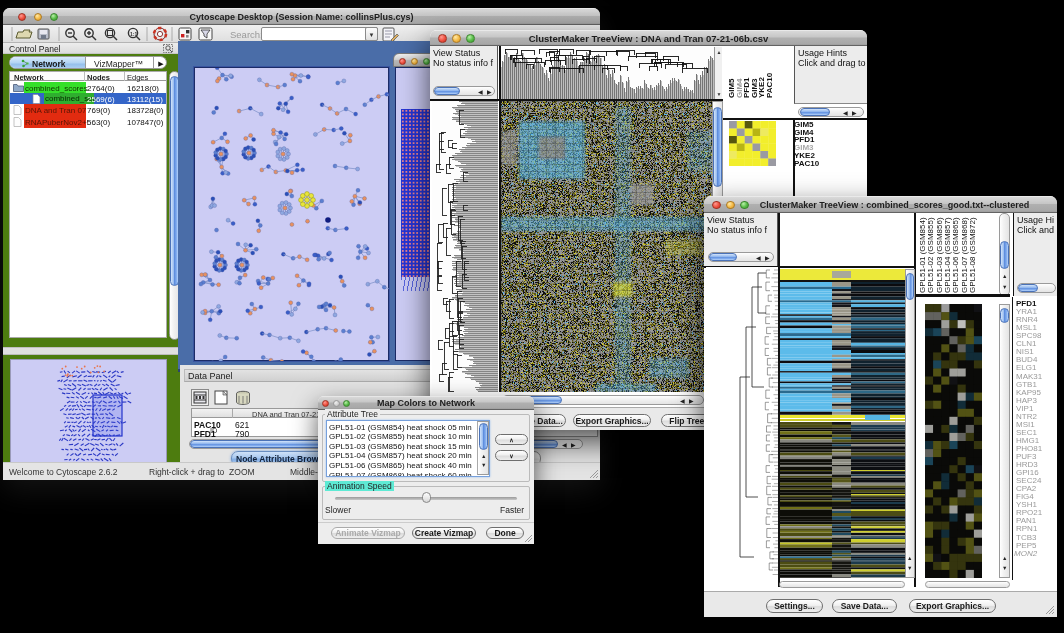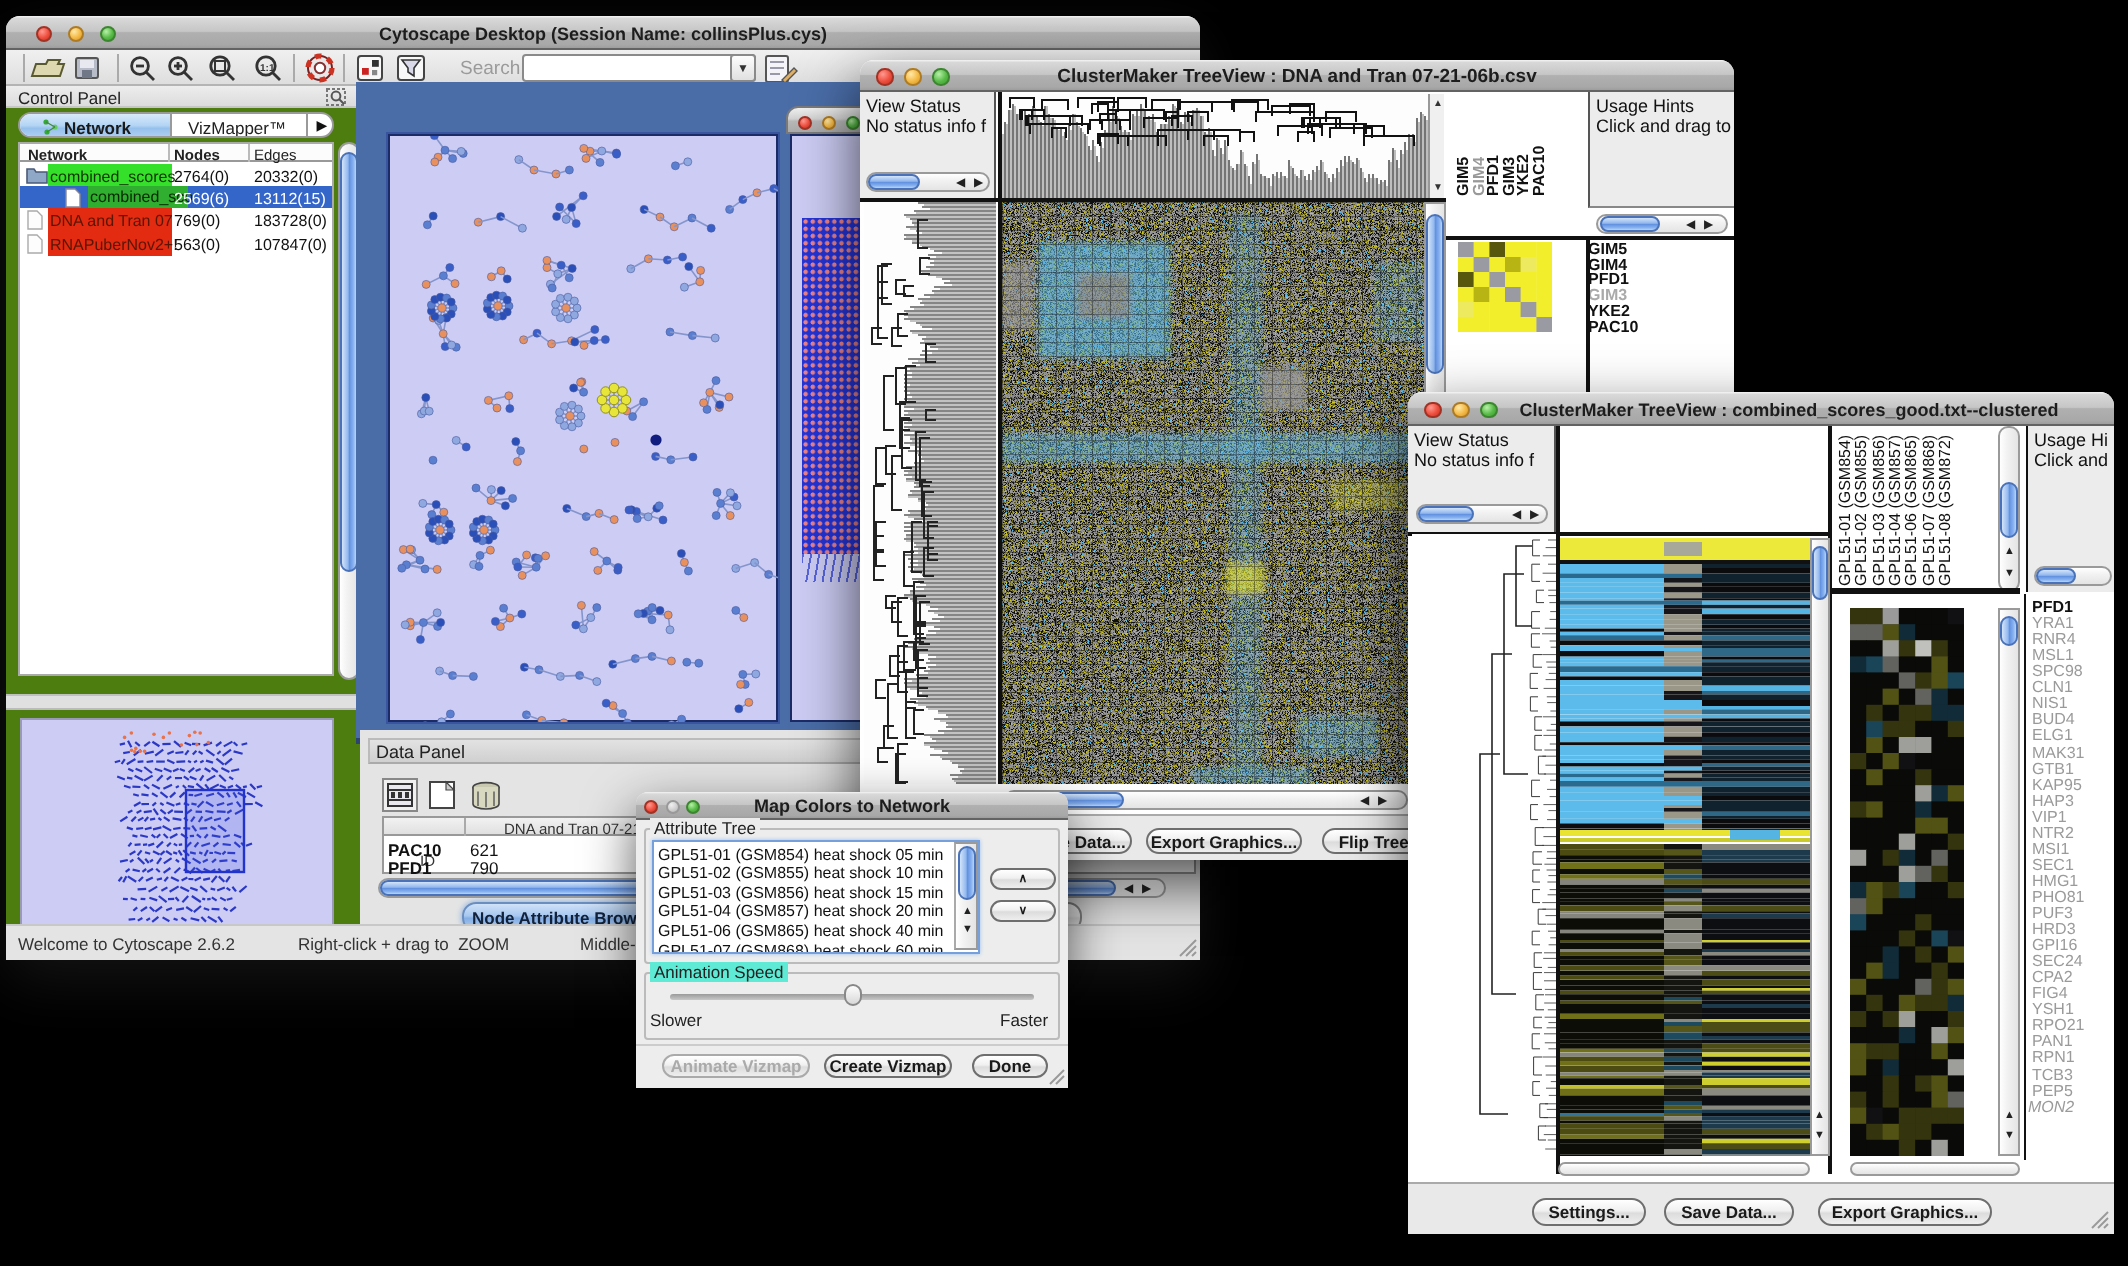--- a/index.html
+++ b/index.html
@@ -111,21 +111,21 @@
           <span class="abs" style="left:74px;top:0;width:1px;height:9px;background:#bbb;"></span>
           <span class="abs" style="left:114px;top:0;width:1px;height:9px;background:#bbb;"></span>
         </div>
 <div class="abs" style="left:0;top:10px;width:156px;height:11px;">
           <svg class="abs" style="left:3px;top:1px" width="11" height="9">
             <path d="M0.5 8.5 V1.5 H4 L5 3 H10.5 V8.5 Z" fill="#8fa8c8" stroke="#4a5a78" stroke-width="0.8"></path>
           </svg>
           <span class="abs" style="left:14px;top:0;width:62px;height:11px;background:#35e02a;"></span>
           <span class="abs" style="left:15px;top:1.5px;font-size:8px;color:#103300;">combined_scores</span>
           <span class="abs" style="left:77px;top:1.5px;font-size:8px;color:#111;">2764(0)</span>
-          <span class="abs" style="left:117px;top:1.5px;font-size:8px;color:#111;">20332(0)</span>
+          <span class="abs" style="left:117px;top:1.5px;font-size:8px;color:#111;">16218(0)</span>
         </div>
 <div class="abs" style="left:0;top:21px;width:156px;height:11px;background:#3465c8;">
           <svg class="abs" style="left:22px;top:1px" width="9" height="10">
             <path d="M1 9.5 V0.5 H5.5 L8 3 V9.5 Z" fill="#fff" stroke="#889" stroke-width="0.7"></path>
           </svg>
           <span class="abs" style="left:34px;top:0;width:50px;height:11px;background:#2fae2f;"></span>
           <span class="abs" style="left:35px;top:1px;font-size:8px;color:#082800;">combined_sco</span>
           <span class="abs" style="left:77px;top:1.5px;font-size:8px;color:#fff;">2569(6)</span>
           <span class="abs" style="left:117px;top:1.5px;font-size:8px;color:#fff;">13112(15)</span>
         </div>

